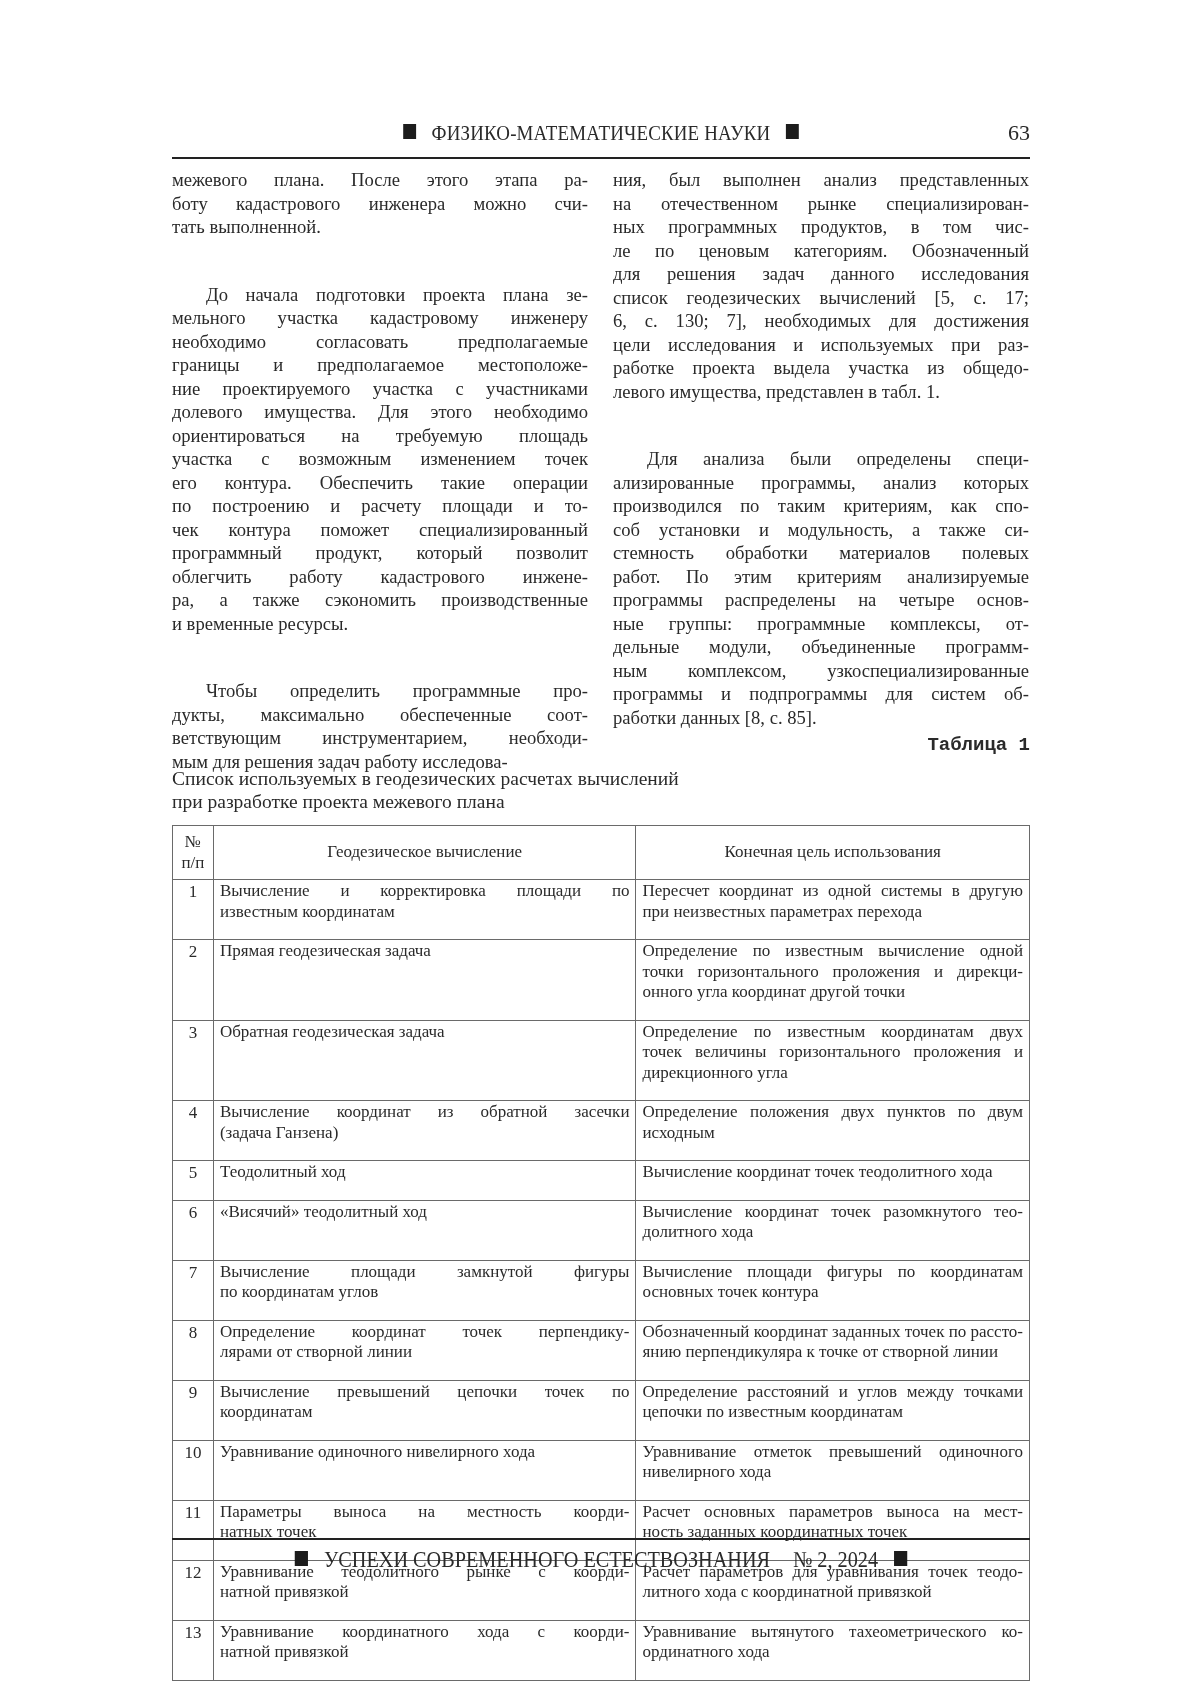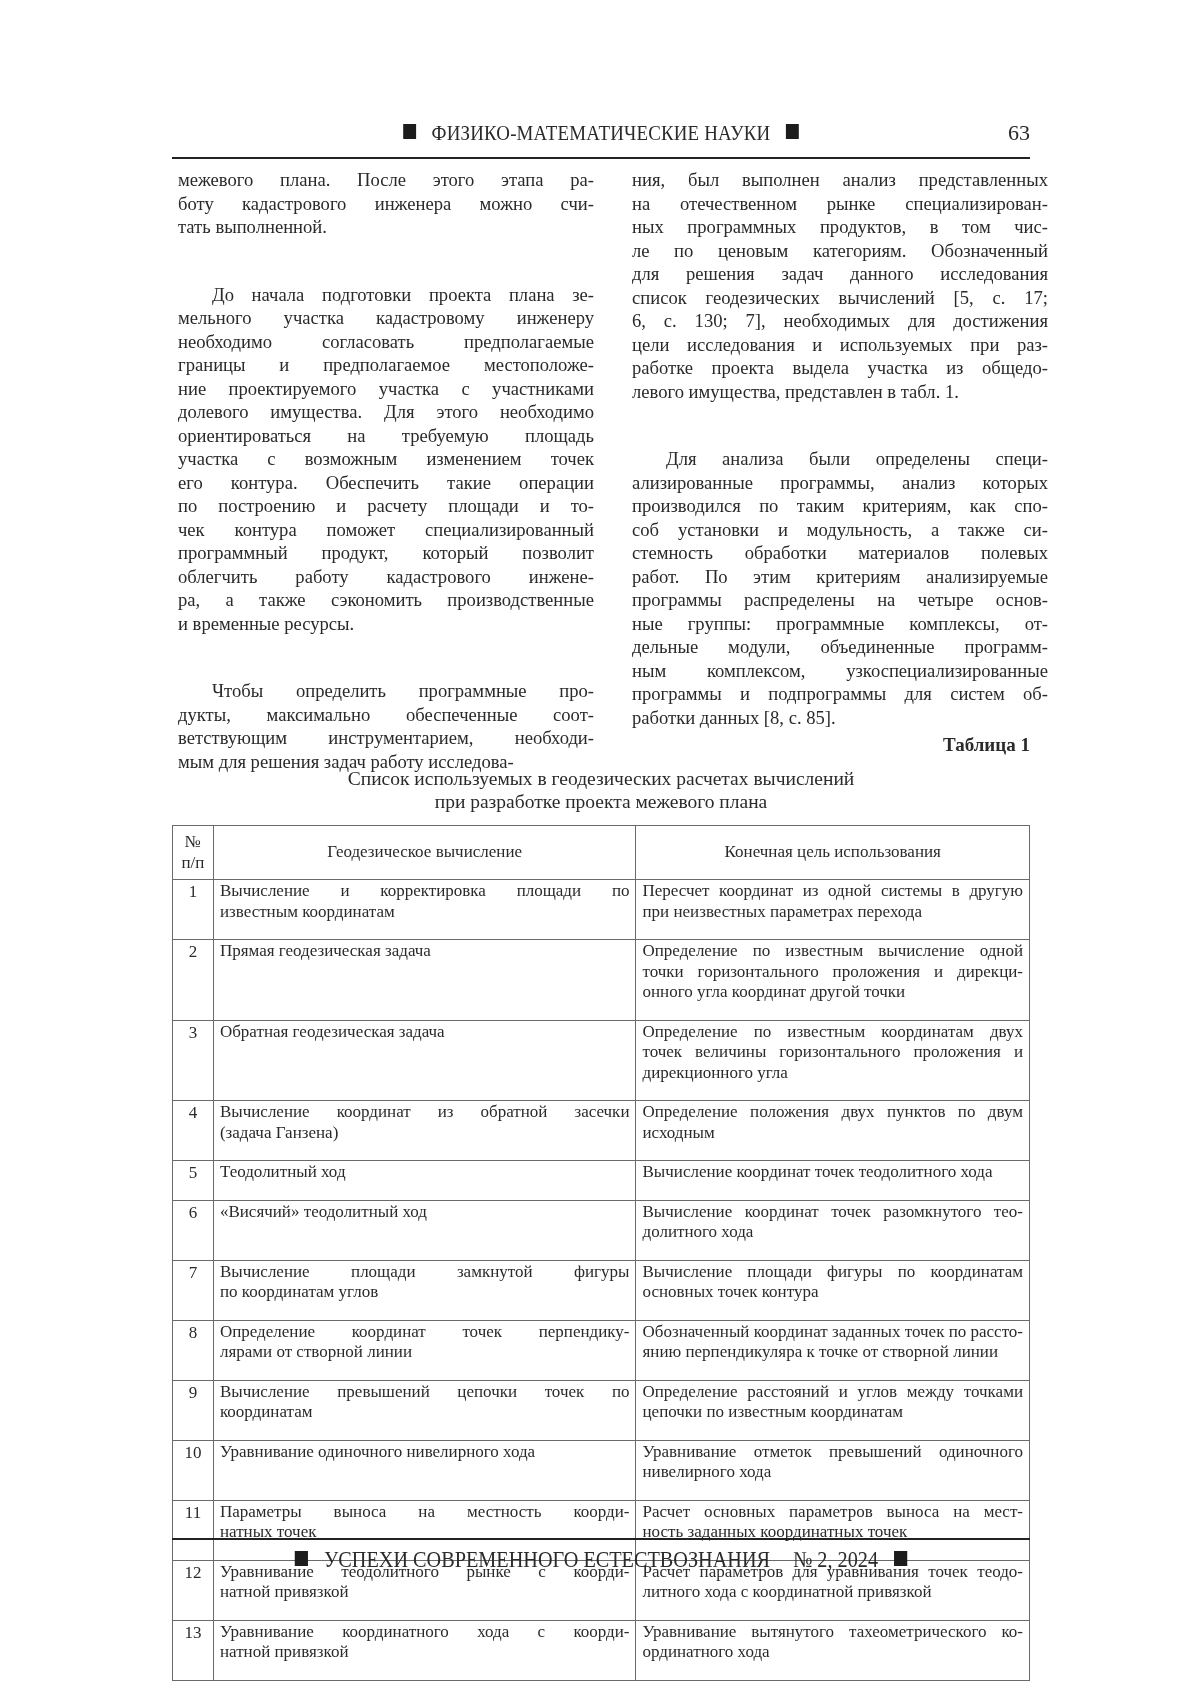--- a/index.html
+++ b/index.html
@@ -11,29 +11,29 @@
   .run-header { position: absolute; top: 120px; left: 0; width: 858px; height: 30px; }
   .run-header .center { position: absolute; left: 0; right: 0; top: 0; text-align: center;
          font-size: 22px; letter-spacing: 0.2px; transform: scaleX(0.86); transform-origin: center; }
   .sq { display: inline-block; width: 15px; height: 15px; background: #1c1c1c; vertical-align: 1px; margin: 0 18px; }
   .run-header .pageno { position: absolute; right: 0; top: 0; font-size: 22px; }
   .rule-top { position: absolute; top: 157px; left: 0; width: 858px; height: 2px; background: #222; }
 
   
   .col { position: absolute; top: 168px; width: 416px; font-size: 18.6px; line-height: 23.5px;
          text-align: justify; }
-  .col.left { left: 6px; }
-  .col.right { left: 460px; }
+  .col.left { left: 0; }
+  .col.right { left: 441px; }
   .line { display: block; text-align: justify; text-align-last: justify; white-space: nowrap; }
   .line.last { text-align-last: left; }
   .line.ind { padding-left: 34px; margin-top: 44px; }
 
   
-  .tbl-label { position: absolute; top: 734px; right: 0; font-size: 19px; font-weight: bold; }
-  .tbl-title { position: absolute; top: 767px; left: 0; width: 858px; text-align: center; font-size: 19.5px; line-height: 23px; }
+  .tbl-label { position: absolute; top: 734px; right: 0; font-size: 19px; font-weight: bold; font-family: Liberation Mono, monospace; }
+  .tbl-title { position: absolute; top: 767px; left: 0; width: 858px; text-align: left; font-size: 19.5px; line-height: 23px; }
 
   
   table.t { position: absolute; top: 825px; left: 0; width: 858px; border-collapse: collapse;
             font-size: 17px; line-height: 20.5px; }
   table.t td, table.t th { border: 1.4px solid #6a6a6a; vertical-align: top; padding: 1px 6px 17px 6px; }
   table.t th { font-weight: normal; vertical-align: middle; text-align: center; height: 53px; padding: 0 4px; }
   table.t td.num { text-align: center; width: 32px; padding: 2px 4px; }
   table.t td.calc { width: 410px; text-align: justify; }
   table.t td.goal { text-align: justify; }
   .cell-line { display: block; text-align: justify; text-align-last: justify; white-space: nowrap; }

